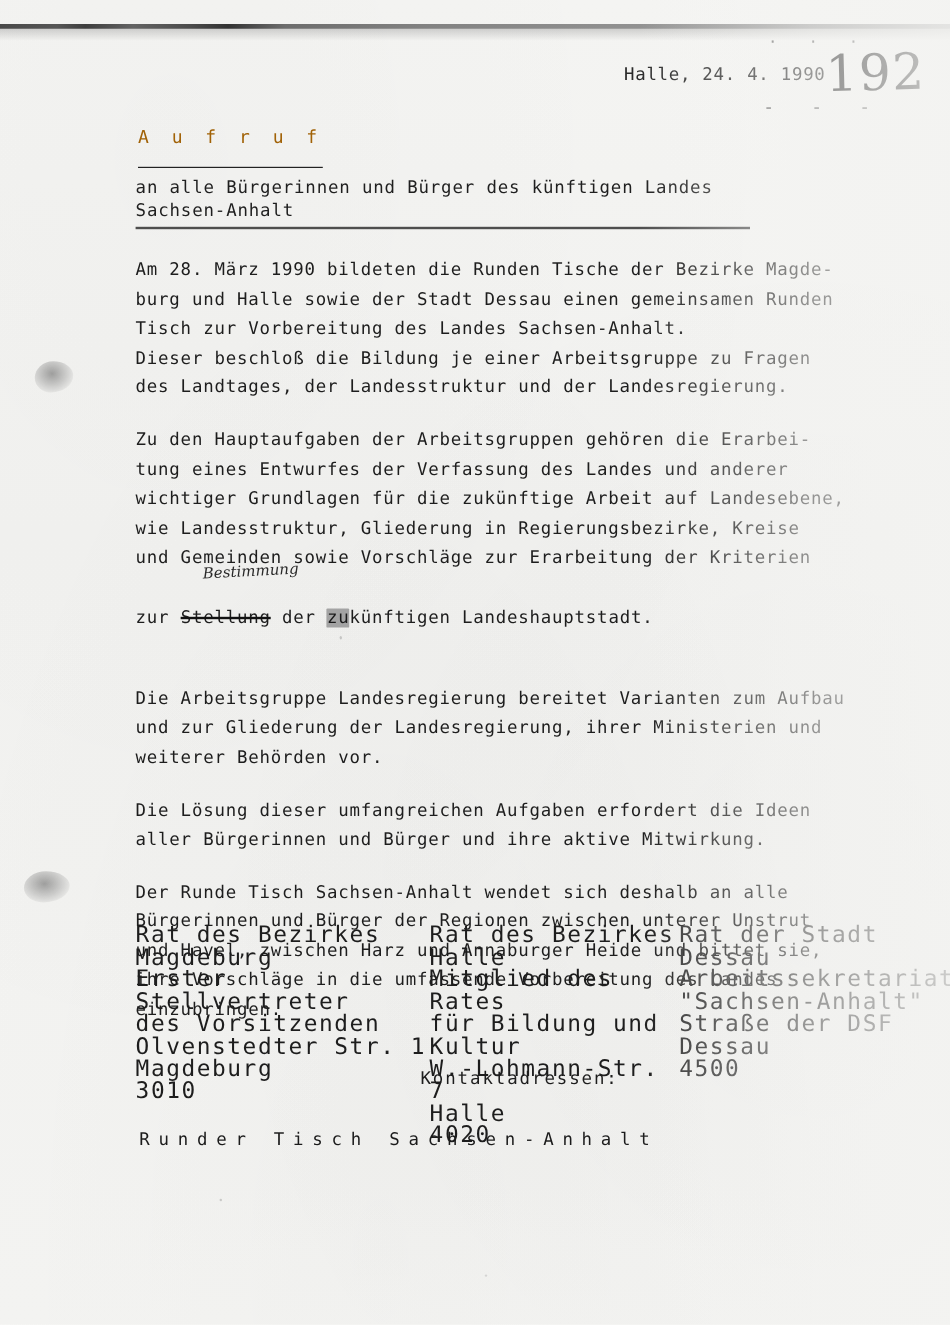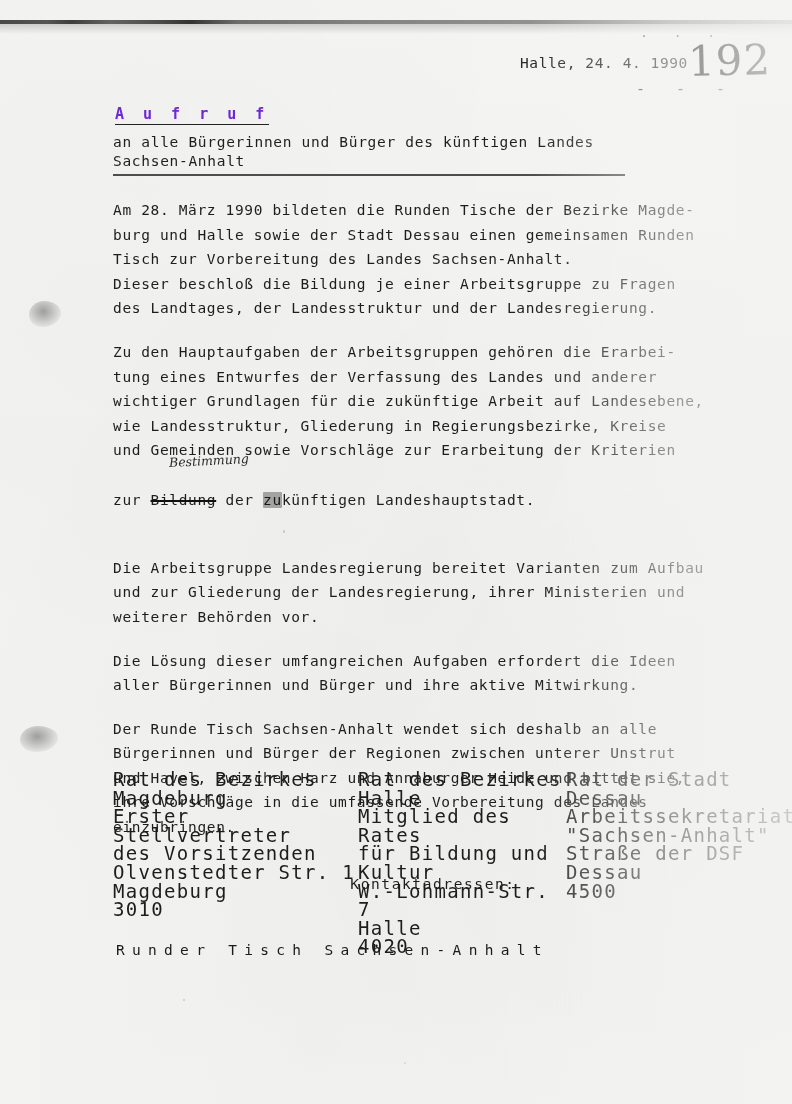--- a/index.html
+++ b/index.html
@@ -93,27 +93,27 @@
   
   #content {
     position: absolute;
     left: 113px;
     top: 104px;
     width: 640px;
   }
 
   .doc-title {
     font-size: 15px;
-    font-weight: bold;
+    font-weight: normal;
     letter-spacing: 5px;
     display: inline-block;
     border-bottom: 1.6px solid #222;
-    padding-bottom: 1px;
+    padding-bottom: 16px;
     margin: 0 0 8px 2px;
-    color: #6d28d9;
+    color: #a16207;
   }
   .subtitle {
     font-size: 14.5px;
     line-height: 19px;
     letter-spacing: 0.7px;
     margin: 0;
     color: #1f1f1f;
     white-space: pre-line;
   }
   #title-rule {
@@ -254,21 +254,21 @@
 
     <div class="para-spacer"></div>
 
     <div id="para-struck">
       <p class="para">Zu den Hauptaufgaben der Arbeitsgruppen gehören die Erarbei-
 tung eines Entwurfes der Verfassung des Landes und anderer
 wichtiger Grundlagen für die zukünftige Arbeit auf Landesebene,
 wie Landesstruktur, Gliederung in Regierungsbezirke, Kreise
 und Gemeinden sowie Vorschläge zur Erarbeitung der Kriterien</p>
       <p class="para" style="position:relative;">
-        <span>zur </span><span class="strikethrough">Bildung</span><span> der </span><span class="blotted">zu</span><span>künftigen Landeshauptstadt.</span>
+        <span>zur </span><span class="strikethrough">Stellung</span><span> der </span><span class="blotted">zu</span><span>künftigen Landeshauptstadt.</span>
         <span class="handwritten">Bestimmung</span>
       </p>
     </div>
 
     <div class="para-spacer"></div>
 
     <p class="para">Die Arbeitsgruppe Landesregierung bereitet Varianten zum Aufbau
 und zur Gliederung der Landesregierung, ihrer Ministerien und
 weiterer Behörden vor.</p>
 

